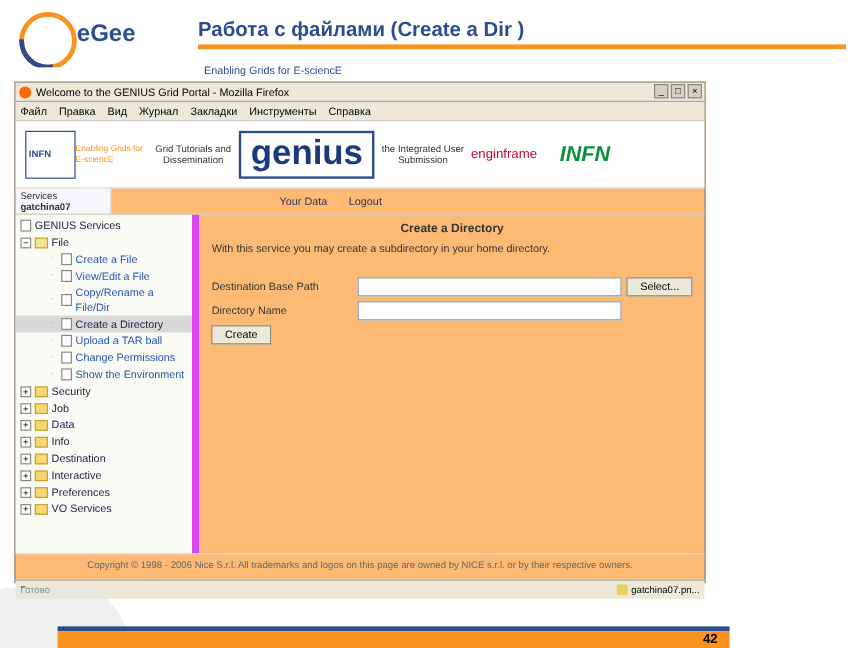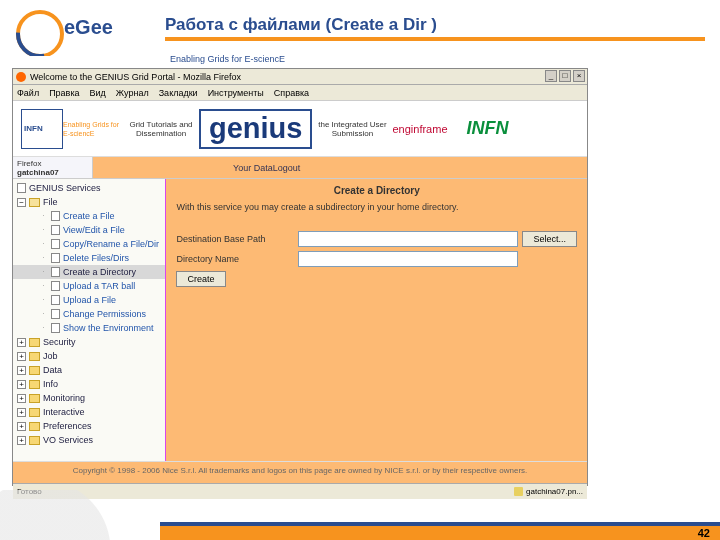--- a/index.html
+++ b/index.html
@@ -29,26 +29,26 @@
   .logo-egee2 { width: 60px; font-size: 7px; color: #f7931e; line-height: 9px; }
   .logo-grid { width: 76px; text-align: center; font-size: 8px; color: #333; }
   .logo-genius { font-family: Liberation Sans, sans-serif; font-weight: bold; color: #1a3a7a; font-size: 29px; border: 2px solid #2a4d8f; padding: 2px 8px; }
   .logo-integ { width: 80px; font-size: 8px; text-align: center; color: #333; }
   .logo-engin { width: 74px; font-size: 11px; color: #c00833; }
   .logo-nice { font-style: italic; font-size: 18px; color: #0a8f3c; font-weight: bold; }
   
   
   .tabs-row { height: 22px; border-bottom: 1px solid #ccc; display: flex; align-items: stretch; font-size: 9px; }
   .welcome-box { width: 80px; background: #f5f5fa; border-right: 1px solid #ccc; padding: 2px 4px; font-size: 8px; color: #333; }
-  .tabs { display: flex; align-items: center; margin-left: 140px; }
+  .tabs { display: flex; align-items: center; margin-left: 140px; gap: 18px; }
   .tabs span { color: #335; cursor: pointer; }
   
   
   .main { display: flex; height: 282px; }
-  .sidebar { width: 160px; background: #fafaf5; border-right: 1px solid #d946ef; font-size: 9px; overflow: hidden; padding: 2px 0; }
+  .sidebar { width: 160px; background: #fafaf5; border-right: 6px solid #d946ef; font-size: 9px; overflow: hidden; padding: 2px 0; }
   .tree-item { display: flex; align-items: center; padding: 1px 2px; gap: 3px; cursor: pointer; line-height: 12px; }
   .tree-item.level1 { padding-left: 4px; }
   .tree-item.level2 { padding-left: 26px; }
   .plusbox { width: 9px; height: 9px; border: 1px solid #888; font-size: 8px; line-height: 7px; text-align: center; background: #fff; flex-shrink: 0; }
   .dotline { width: 9px; height: 9px; flex-shrink: 0; display: flex; align-items: center; justify-content: center; font-size: 7px; color: #999; }
   .folder-icon { width: 11px; height: 9px; background: #f7d774; border: 1px solid #c9a227; flex-shrink: 0; }
   .folder-icon.open { background: #f7e29c; }
   .file-icon { width: 9px; height: 10px; background: #fff; border: 1px solid #888; flex-shrink: 0; }
   .tree-item.selected { background: #d8d8d8; }
   .tree-label { color: #224; }
@@ -61,21 +61,21 @@
   .form-row label { width: 118px; }
   .form-row input[type=text] { width: 220px; height: 16px; border: 1px solid #7f9db9; font-size: 9px; padding: 0 2px; }
   .btn { background: #ece9d8; border: 1px solid #888; padding: 2px 10px; font-size: 9px; cursor: pointer; }
   
   .footer { height: 22px; border-top: 1px solid #ddd; font-size: 8px; color: #666; padding: 4px 8px; text-align: center; }
   .statusbar { height: 16px; background: #ece9d8; border-top: 1px solid #aaa; display: flex; align-items: center; justify-content: space-between; padding: 0 4px; font-size: 8px; }
   .statusbar .status-right { display: flex; align-items: center; gap: 3px; }
   .statusbar .lock { width: 9px; height: 9px; background: #e8d060; border-radius: 1px; }
   
   
-  .slide-bottom { position: absolute; left: 0; bottom: 0; width: 720px; height: 22px; background: #fff; }
+  .slide-bottom { position: absolute; left: 0; bottom: 0; width: 608px; height: 22px; background: #fff; }
   .slide-bottom .orange { position: absolute; right: 0; bottom: 0; width: 560px; height: 14px; background: #f7931e; }
   .slide-bottom .blue { position: absolute; right: 0; bottom: 14px; width: 560px; height: 4px; background: #2a4d8f; }
   .slide-bottom .grey-arc { position: absolute; left: 0; bottom: 0; width: 170px; height: 50px; background: radial-gradient(circle at 40px 60px, #e5e5e5 0, #e5e5e5 70px, transparent 71px); opacity: .6; }
   .pagenum { position: absolute; right: 10px; bottom: 1px; color: #000; font-size: 11px; font-weight: bold; }
 </style>
 </head>
 <body>
 
 <div class="slide-header">
   <div class="egee-logo">
@@ -118,21 +118,21 @@
     <div class="logo-box logo-egee2">Enabling Grids for E-sciencE</div>
     <div class="logo-box logo-grid">Grid Tutorials and Dissemination</div>
     <div class="logo-box logo-genius">genius</div>
     <div class="logo-box logo-integ">the Integrated User Submission</div>
     <div class="logo-box logo-engin">enginframe</div>
     <div class="logo-box logo-nice">INFN</div>
   </div>
 
   <div class="tabs-row">
     <div class="welcome-box">
-      <span>Firefox</span><br>
+      <span>Services</span><br>
       <b>gatchina07</b>
     </div>
     <div class="tabs">
       <span>Your Data</span>
       <span>Logout</span>
     </div>
   </div>
 
   <div class="main">
 
@@ -154,43 +154,33 @@
       <div class="tree-item level2">
           <span class="dotline">·</span>
           <span class="file-icon"></span>
           <span class="tree-label linkish">View/Edit a File</span>
         </div>
       <div class="tree-item level2">
           <span class="dotline">·</span>
           <span class="file-icon"></span>
           <span class="tree-label linkish">Copy/Rename a File/Dir</span>
         </div>
-      <div class="tree-item level2">
-          <span class="dotline">·</span>
-          <span class="file-icon"></span>
-          <span class="tree-label linkish">Delete Files/Dirs</span>
-        </div>
       <div class="tree-item level2 selected">
           <span class="dotline">·</span>
           <span class="file-icon"></span>
           <span class="tree-label">Create a Directory</span>
         </div>
       <div class="tree-item level2">
           <span class="dotline">·</span>
           <span class="file-icon"></span>
           <span class="tree-label linkish">Upload a TAR ball</span>
         </div>
       <div class="tree-item level2">
           <span class="dotline">·</span>
           <span class="file-icon"></span>
-          <span class="tree-label linkish">Upload a File</span>
-        </div>
-      <div class="tree-item level2">
-          <span class="dotline">·</span>
-          <span class="file-icon"></span>
           <span class="tree-label linkish">Change Permissions</span>
         </div>
       <div class="tree-item level2">
           <span class="dotline">·</span>
           <span class="file-icon"></span>
           <span class="tree-label linkish">Show the Environment</span>
         </div>
       <div class="tree-item level1">
           <span class="plusbox">+</span>
           <span class="folder-icon"></span>
@@ -207,21 +197,21 @@
           <span class="tree-label">Data</span>
         </div>
       <div class="tree-item level1">
           <span class="plusbox">+</span>
           <span class="folder-icon"></span>
           <span class="tree-label">Info</span>
         </div>
       <div class="tree-item level1">
           <span class="plusbox">+</span>
           <span class="folder-icon"></span>
-          <span class="tree-label">Monitoring</span>
+          <span class="tree-label">Destination</span>
         </div>
       <div class="tree-item level1">
           <span class="plusbox">+</span>
           <span class="folder-icon"></span>
           <span class="tree-label">Interactive</span>
         </div>
       <div class="tree-item level1">
           <span class="plusbox">+</span>
           <span class="folder-icon"></span>
           <span class="tree-label">Preferences</span>

